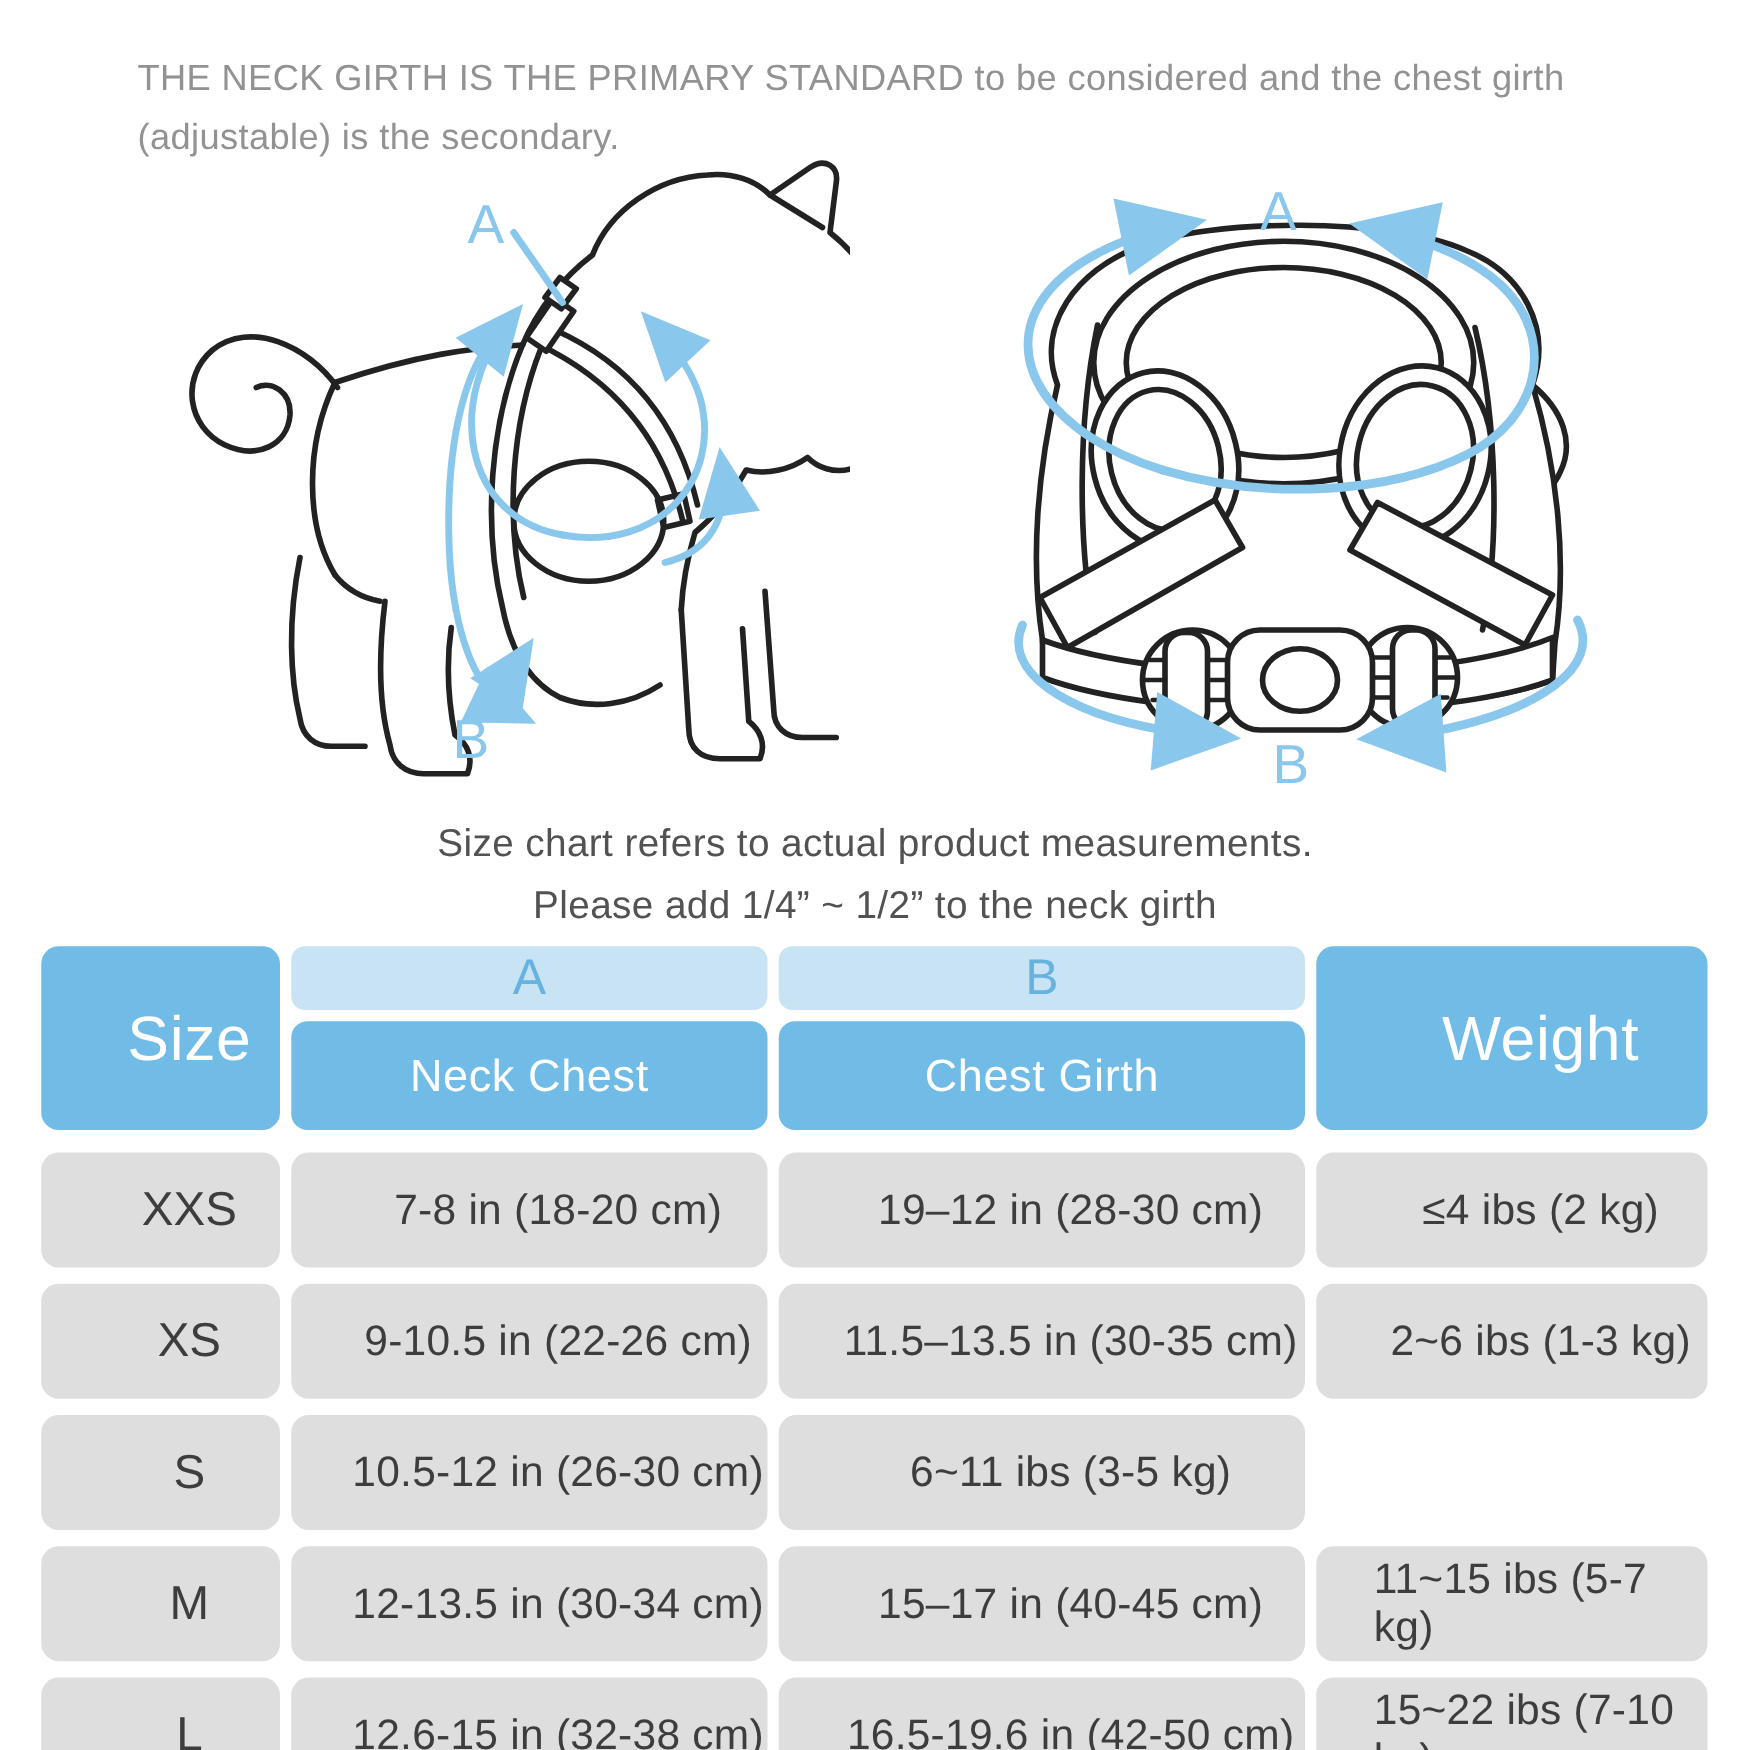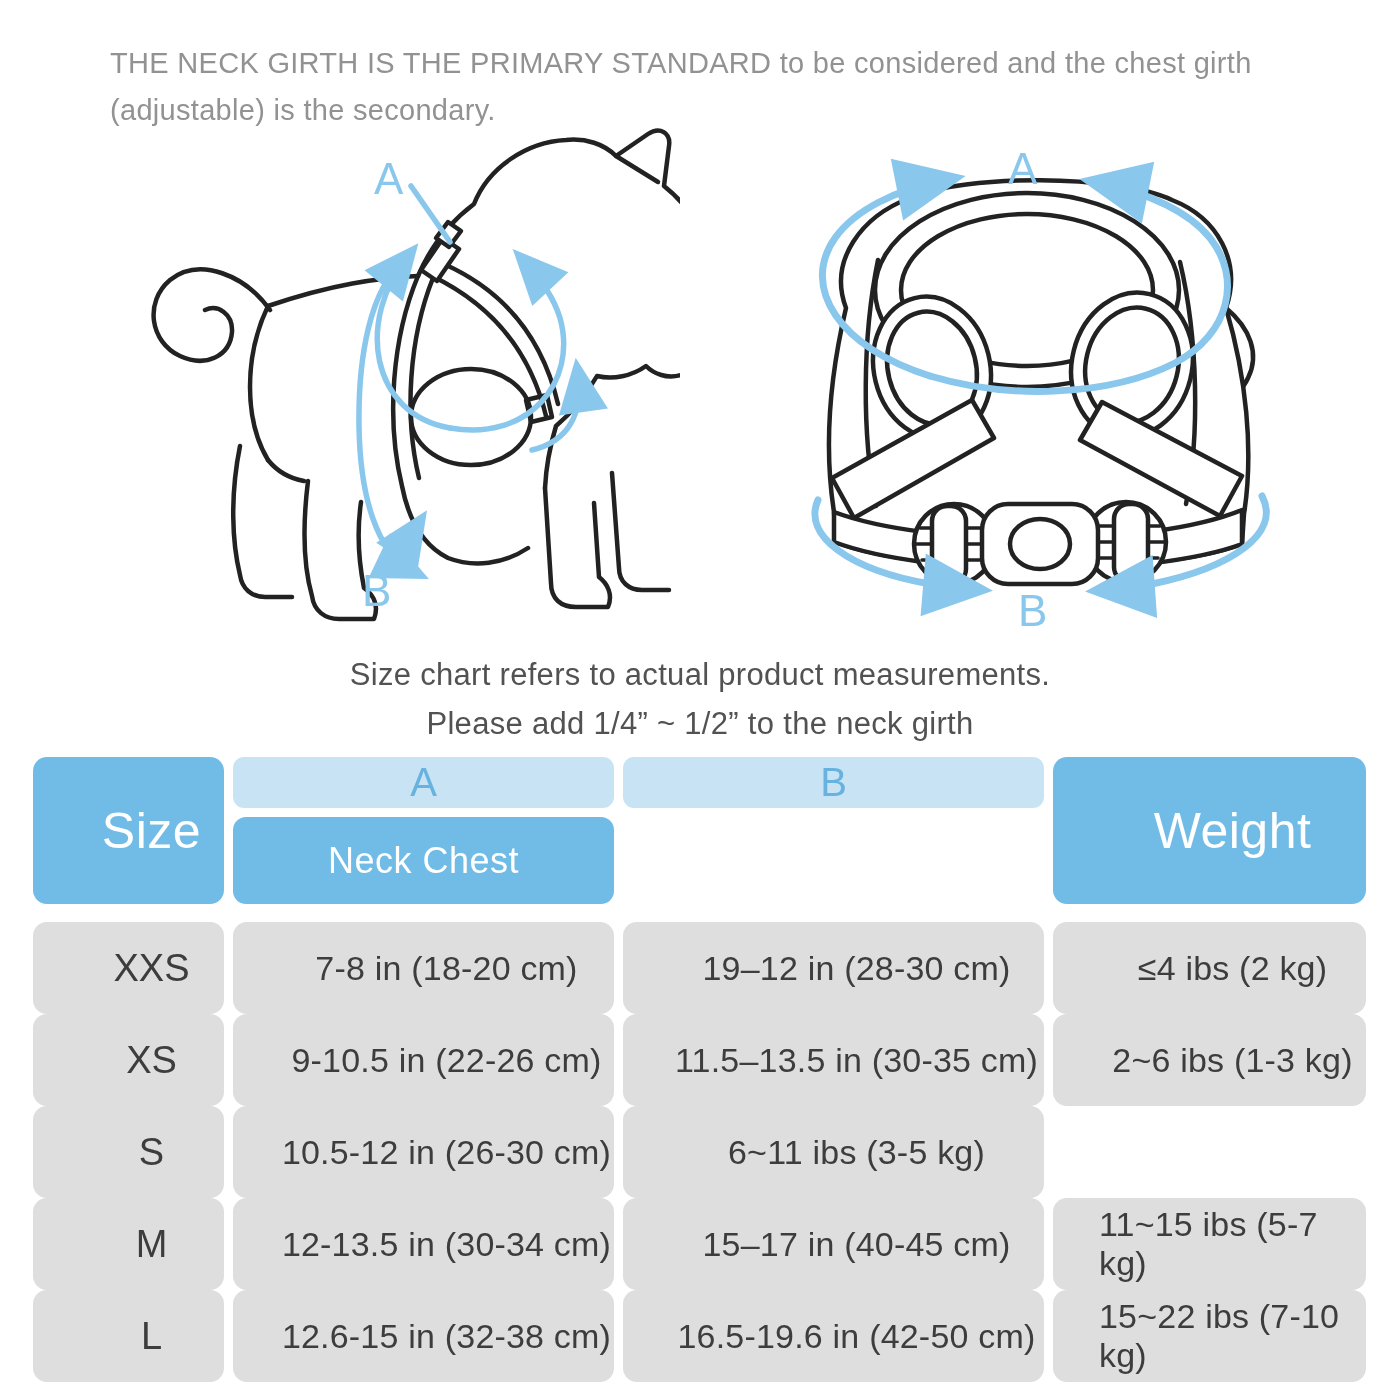--- a/index.html
+++ b/index.html
@@ -15,21 +15,21 @@
   .illus{position:absolute;}
   .ink{stroke:var(--line_black);}
   .blue{stroke:var(--annotation_blue);}
   .blue-fill{fill:var(--annotation_blue);}
   .ab-label{fill:var(--annotation_blue);font-family:"Liberation Sans",sans-serif;
             font-size:44px;}
 
   .size-table{position:absolute;left:33px;top:757px;width:1333px;}
   .trow{display:grid;grid-template-columns:191px 381px 421px 313px;column-gap:9px;}
   .header-row{height:147px;margin-bottom:18px;}
-  .data-row{height:92px;}
+  .data-row{height:92px;margin-bottom:13px;}
   .cell{display:flex;align-items:center;justify-content:center;border-radius:14px;padding-left:46px;}
   .head-main{background:var(--header_blue);color:#fff;font-size:50px;letter-spacing:.5px;}
   .col-ab{display:flex;flex-direction:column;gap:9px;}
   .band{height:51px;background:var(--band_blue);color:var(--band_letter_blue);
         font-size:40px;border-radius:11px;display:flex;align-items:center;justify-content:center;}
   .girth{flex:1;background:var(--header_blue);color:#fff;font-size:36px;border-radius:13px;
          display:flex;align-items:center;justify-content:center;letter-spacing:.5px;}
   .grey{background:var(--cell_grey);color:var(--cell_text);}
   .size-val{font-size:38px;}
   .cell-val{font-size:34px;letter-spacing:.2px;}
@@ -146,20 +146,21 @@
 
   <div class="size-table">
     <div class="trow header-row">
       <div class="cell head-main">Size</div>
       <div class="col-ab">
         <div class="band">A</div>
         <div class="girth">Neck Chest</div>
       </div>
       <div class="col-ab">
         <div class="band">B</div>
+        <div class="girth">Chest Girth</div>
       </div>
       <div class="cell head-main">Weight</div>
     </div>
 
     <div class="trow data-row">
       <div class="cell grey size-val">XXS</div>
       <div class="cell grey cell-val">7-8 in (18-20 cm)</div>
       <div class="cell grey cell-val">19–12 in (28-30 cm)</div>
       <div class="cell grey cell-val">≤4 ibs (2 kg)</div>
     </div>

